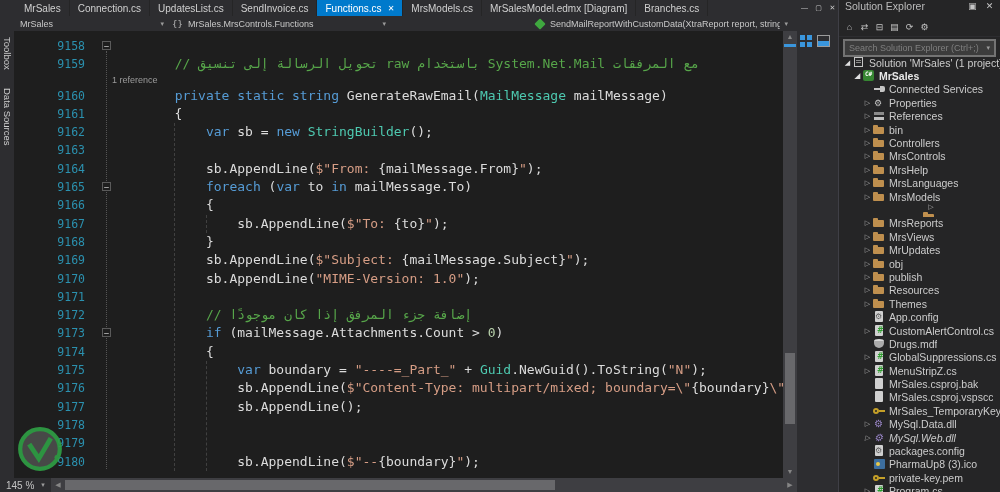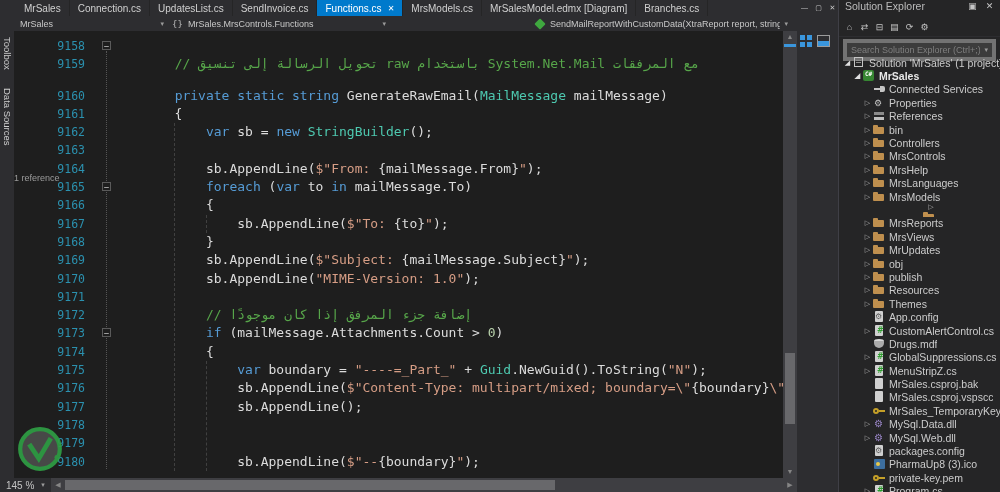--- a/index.html
+++ b/index.html
@@ -21,21 +21,21 @@
   .caret{font-size:7px;color:#9B9B9B;margin-left:4px;flex:none;}
 
   
   #side-strip{position:absolute;left:0;top:31px;width:14px;height:447px;background:var(--chrome,#2D2D30);display:flex;flex-direction:column;gap:14px;padding-top:4px;}
   .vtab{writing-mode:vertical-rl;font-size:9.5px;color:#CFCFCF;padding:2px 1px;white-space:nowrap;}
 
   
   #editor{position:absolute;left:14px;top:31px;width:783px;height:447px;background:var(--editor,#1E1E1E);overflow:hidden;}
   #code-lines{position:absolute;left:0;top:0;right:14px;bottom:0;padding-top:6px;overflow:hidden;}
   .line{display:flex;height:18.3px;line-height:18.3px;font-family:"DejaVu Sans Mono",monospace;font-size:13px;white-space:pre;}
-  .line.lens{height:13px;line-height:13px;flex-direction:column;}
+  .line.lens{height:13px;line-height:13px;}
   .lnum{flex:0 0 71px;text-align:right;font-size:11.5px;color:var(--linenum,#2B91AF);}
   .foldm{flex:0 0 27px;position:relative;}
   .foldbox{position:absolute;left:17px;top:4px;width:9px;height:9px;line-height:8px;text-align:center;font-size:9px;color:#C5C5C5;background:var(--editor,#1E1E1E);border:1px solid #5A5A5A;box-sizing:border-box;z-index:3;}
   .codetext{flex:1;overflow:hidden;}
   .tok-k{color:var(--keyword,#569CD6);}
   .tok-t{color:var(--type,#4EC9B0);}
   .tok-s{color:var(--string,#D69D85);}
   .tok-c{color:var(--comment,#57A64A);}
   .tok-p{color:var(--plain,#DCDCDC);}
   .tok-n{color:var(--number,#B5CEA8);}
@@ -74,21 +74,21 @@
   .ico-grid::before{content:"";position:absolute;left:0;top:0;width:5px;height:5px;background:#3A96DD;box-shadow:7px 0 0 #3A96DD,0 7px 0 #3A96DD,7px 7px 0 #3A96DD;}
   .ico-split{position:relative;width:13px;height:12px;border:1px solid #9B9B9B;box-sizing:border-box;}
   .ico-split::before{content:"";position:absolute;left:0;bottom:0;width:100%;height:5px;background:#3A96DD;}
 
   
   #solution-explorer{position:absolute;left:838px;top:0;width:162px;height:492px;background:var(--panel,#252526);border-left:1px solid #3F3F46;box-sizing:border-box;overflow:hidden;}
   .se-header{height:18px;display:flex;align-items:flex-start;padding:0 4px 0 6px;color:#BBBBBB;font-size:10.5px;white-space:nowrap;}
   #panel-header-icons{margin-left:auto;display:flex;gap:4px;}
   .seico{width:13px;height:13px;line-height:13px;text-align:center;font-size:9px;color:#C5C5C5;}
   .se-toolbar{height:18px;display:flex;align-items:center;padding-left:4px;gap:2px;border-bottom:1px solid #2D2D30;}
-  .se-search{height:14px;margin:2px 4px;background:#3C3C3C;border:4px solid #737373;display:flex;align-items:center;padding:0 4px;}
+  .se-search{height:14px;margin:2px 4px;background:#3C3C3C;border:2px solid #737373;display:flex;align-items:center;padding:0 4px;}
   .se-search .ph{color:#7F7F7F;font-size:9px;flex:1;white-space:nowrap;overflow:hidden;}
   #solution-tree{position:absolute;left:0;right:0;top:56px;bottom:0;overflow:hidden;}
   .trow{display:flex;align-items:center;height:13.4px;font-size:10.5px;color:#CCCCCC;white-space:nowrap;overflow:hidden;}
   .trow.bold{font-weight:bold;color:#E8E8E8;}
   .arrow{flex:none;width:11px;text-align:center;font-size:7px;color:#AFAFAF;}
   .arrow.open{color:#E0E0E0;}
   .tlabel{overflow:hidden;}
 
   
   .ico{position:relative;display:inline-block;width:13px;height:12px;margin-right:3px;flex:none;}
@@ -394,21 +394,21 @@
         <div class="trow" style="padding-left: 23px;">
           <span class="arrow"></span>
           <span class="ico ico-key"></span>
           <span class="tlabel">MrSales_TemporaryKey.pfx</span>
         </div>
         <div class="trow" style="padding-left: 23px;">
           <span class="arrow">▷</span>
           <span class="ico ico-dll"></span>
           <span class="tlabel">MySql.Data.dll</span>
         </div>
-        <div class="trow" style="padding-left: 23px;">
+        <div class="trow" style="padding-left: 23px; font-style: italic;">
           <span class="arrow">▷</span>
           <span class="ico ico-dll"></span>
           <span class="tlabel">MySql.Web.dll</span>
         </div>
         <div class="trow" style="padding-left: 23px;">
           <span class="arrow"></span>
           <span class="ico ico-config"></span>
           <span class="tlabel">packages.config</span>
         </div>
         <div class="trow" style="padding-left: 23px;">

